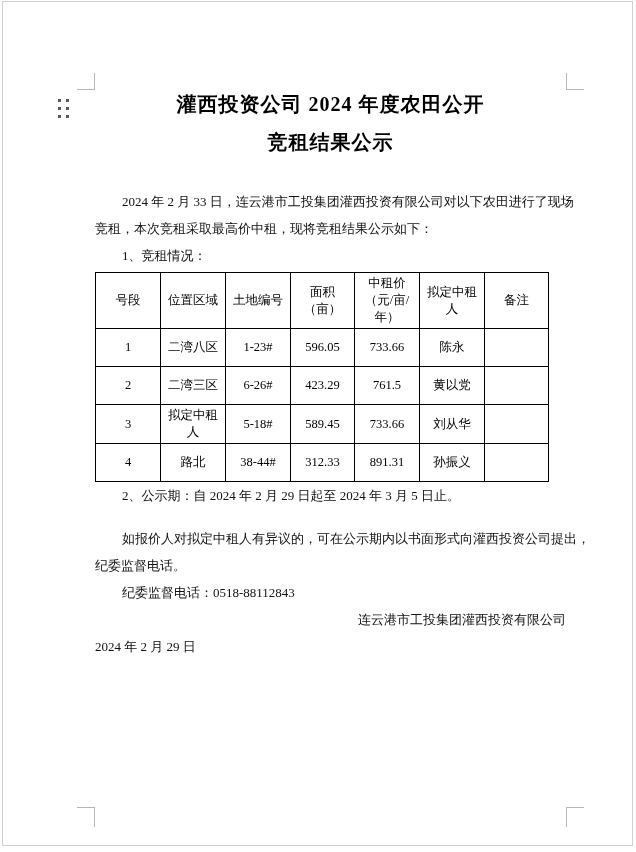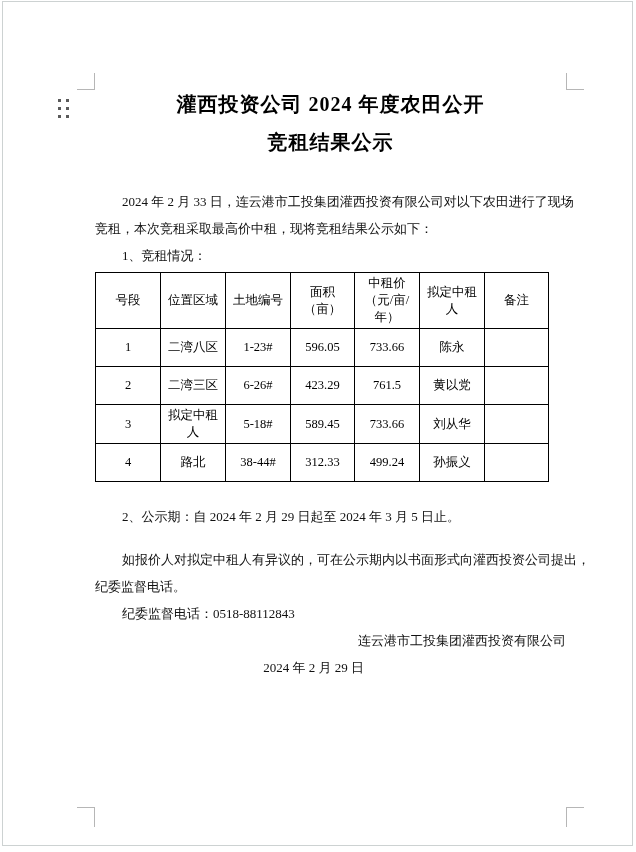--- a/index.html
+++ b/index.html
@@ -49,24 +49,24 @@
     width: 453px; margin-top: 3px;
     font-size: 12.5px; color: #000;
   }
   table.results td, table.results th {
     border: 1px solid #000;
     text-align: center; vertical-align: middle;
     font-weight: normal; line-height: 17px; padding: 2px 3px;
   }
   table.results tr.hdr { height: 56px; }
   table.results tr.data { height: 38px; }
-  .after-table { margin-top: 21px; }
+  .after-table { }
   .objection { margin-top: 16px; }
   .sign-company { text-align: right; }
-  .sign-date { text-align: center; padding-right: 34px; }
+  .sign-date { text-align: left; padding-right: 34px; }
 </style>
 </head>
 <body>
 
 <div class="page-border"></div>
 
 <span class="crop crop-tl"></span>
 <span class="crop crop-tr"></span>
 <span class="crop crop-bl"></span>
 <span class="crop crop-br"></span>
@@ -140,21 +140,21 @@
           <td>589.45</td>
           <td>733.66</td>
           <td>刘从华</td>
           <td></td>
         </tr>
         <tr class="data">
           <td>4</td>
           <td>路北</td>
           <td>38-44#</td>
           <td>312.33</td>
-          <td>499.24</td>
+          <td>891.31</td>
           <td>孙振义</td>
           <td></td>
         </tr>
       </tbody>
     </table>
 
     <div class="line indent after-table">2、公示期：自 2024 年 2 月 29 日起至 2024 年 3 月 5 日止。</div>
 
     <div class="objection">
       <div class="line indent">如报价人对拟定中租人有异议的，可在公示期内以书面形式向灌西投资公司提出，</div>

